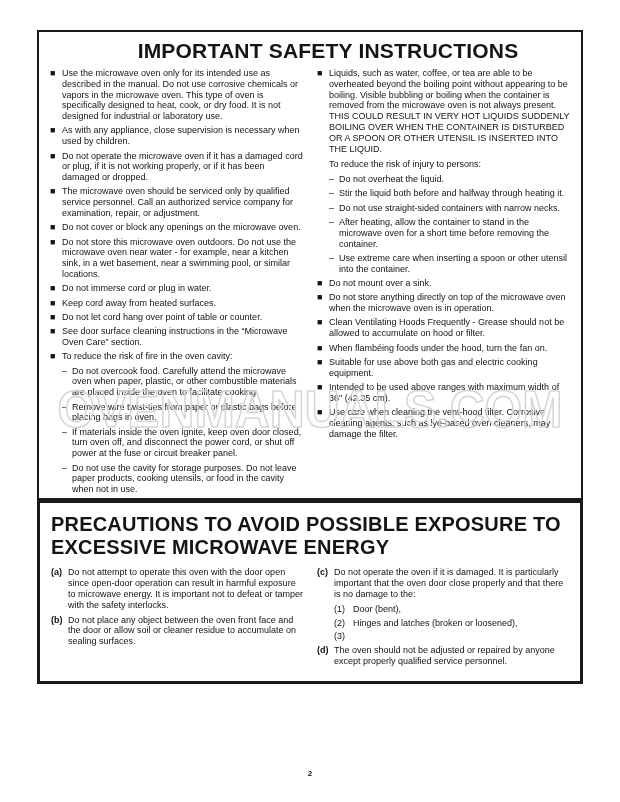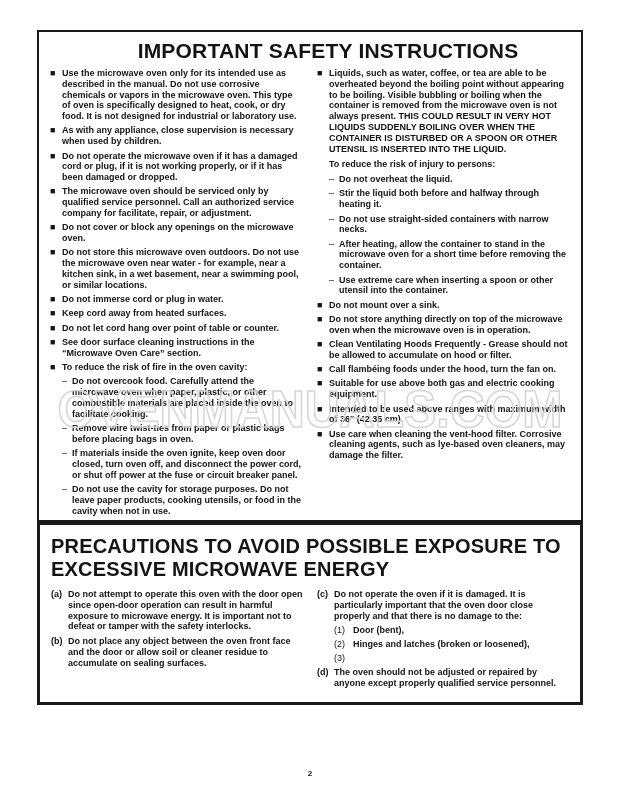--- a/index.html
+++ b/index.html
@@ -12,21 +12,21 @@
   .box { margin:0 37px; border:2px solid #1a1a1a; background:transparent; position:relative; z-index:1; }
   #safety-box { margin-top:30px; min-height:461px; box-sizing:border-box; }
   .box-title { text-align:center; font-weight:bold; font-size:21px; padding:7px 0 3px; letter-spacing:0.2px;margin-left:36px; }
   .cols { display:flex; gap:14px; padding:2px 11px 0; }
   .col { flex:1; font-size:9px; line-height:10.8px; }
   .it { display:flex; margin-bottom:3.5px; }
   .mk { flex:0 0 12px; }
   .it.dash { padding-left:12px; }
   .it.dash .mk { flex:0 0 10px; }
   .it.plain { padding-left:12px; margin-top:5px; margin-bottom:4px;justify-content:flex-end; }
-  .tx { flex:1;font-weight:bold; }
+  .tx { flex:1; }
   .save-title { text-align:center; font-weight:bold; font-size:19px; padding:5px 0 7px; letter-spacing:0.2px; }
 
   #precautions-box { border-width:3px; padding-bottom:10px; box-sizing:border-box; min-height:164px; }
   .prec-title { font-weight:bold; font-size:20px; line-height:23px; padding:10px 11px 7px; max-width:520px; letter-spacing:0.2px; }
   .prec-cols { display:flex; gap:14px; padding:1px 11px 0; }
   .pcol { flex:1; font-size:9px; line-height:10.8px; }
   .pit { display:flex; margin-bottom:4px; }
   .plabel { flex:0 0 17px; font-weight:bold; }
   .pit.num { padding-left:17px; margin-bottom:3px; }
   .pit.num .plabel { font-weight:normal; flex:0 0 19px; }
@@ -49,21 +49,21 @@
       <div class="it">
           <span class="mk">■</span>
           <span class="tx">As with any appliance, close supervision is necessary when used by children.</span>
         </div>
       <div class="it">
           <span class="mk">■</span>
           <span class="tx">Do not operate the microwave oven if it has a damaged cord or plug, if it is not working properly, or if it has been damaged or dropped.</span>
         </div>
       <div class="it">
           <span class="mk">■</span>
-          <span class="tx">The microwave oven should be serviced only by qualified service personnel. Call an authorized service company for facilitate, repair, or adjustment.</span>
+          <span class="tx">The microwave oven should be serviced only by qualified service personnel. Call an authorized service company for examination, repair, or adjustment.</span>
         </div>
       <div class="it">
           <span class="mk">■</span>
           <span class="tx">Do not cover or block any openings on the microwave oven.</span>
         </div>
       <div class="it">
           <span class="mk">■</span>
           <span class="tx">Do not store this microwave oven outdoors. Do not use the microwave oven near water - for example, near a kitchen sink, in a wet basement, near a swimming pool, or similar locations.</span>
         </div>
       <div class="it">
@@ -138,21 +138,21 @@
       <div class="it">
           <span class="mk">■</span>
           <span class="tx">Do not store anything directly on top of the microwave oven when the microwave oven is in operation.</span>
         </div>
       <div class="it">
           <span class="mk">■</span>
           <span class="tx">Clean Ventilating Hoods Frequently - Grease should not be allowed to accumulate on hood or filter.</span>
         </div>
       <div class="it">
           <span class="mk">■</span>
-          <span class="tx">Call flambéing foods under the hood, turn the fan on.</span>
+          <span class="tx">When flambéing foods under the hood, turn the fan on.</span>
         </div>
       <div class="it">
           <span class="mk">■</span>
           <span class="tx">Suitable for use above both gas and electric cooking equipment.</span>
         </div>
       <div class="it">
           <span class="mk">■</span>
           <span class="tx">Intended to be used above ranges with maximum width of 36" (42.35 cm).</span>
         </div>
       <div class="it">

